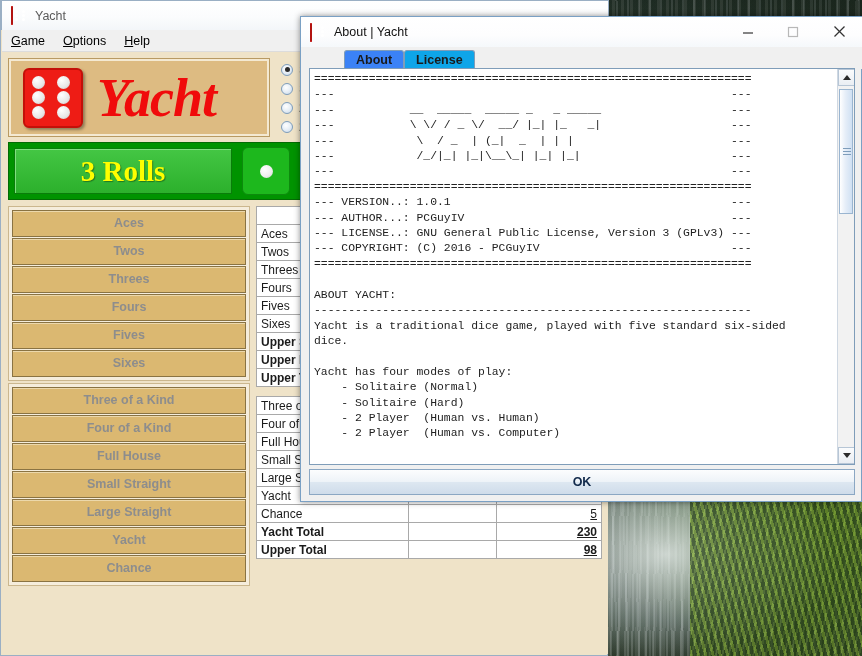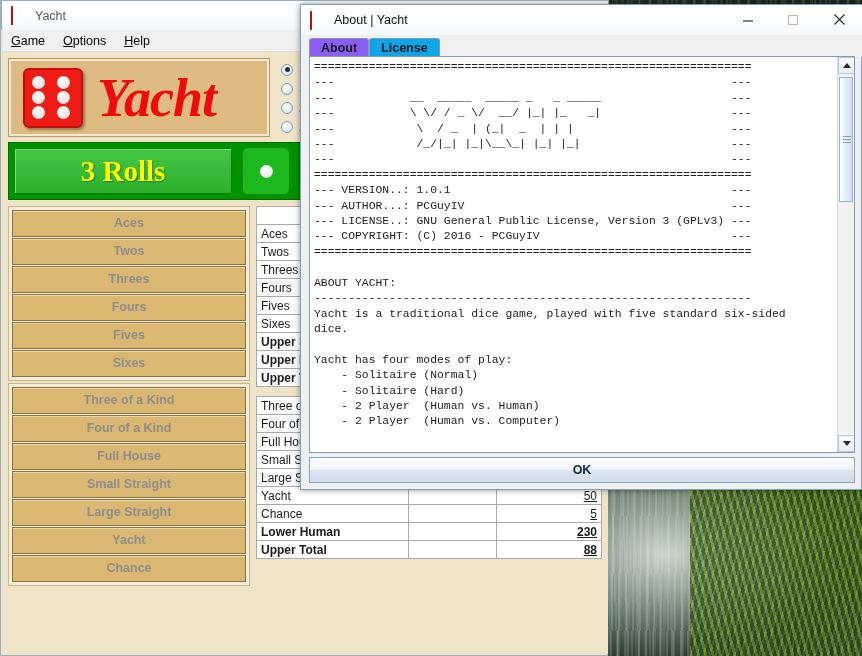--- a/index.html
+++ b/index.html
@@ -111,30 +111,30 @@
     white-space:nowrap;overflow:hidden;}
   .sc-table td.lbl{width:152px;}
   .sc-table td.mid{width:88px;}
   .sc-table td.val{text-align:right;text-decoration:underline;}
   .sc-table tr.total td{font-weight:bold;}
   .sc-head td{border:1px solid #a9a9a9;height:18px;text-align:right;padding:0 6px;
     color:#d00000;font-weight:bold;font-family:"Liberation Serif",serif;font-style:italic;font-size:12px;}
   .tbl-gap{height:9px;}
 
   
-  #about-win{left:300px;top:4px;width:562px;height:486px;border:1px solid #7aa0c4;
+  #about-win{left:300px;top:16px;width:562px;height:486px;border:1px solid #7aa0c4;
     background:#f0f0f0;box-shadow:0 0 6px rgba(0,0,0,.45);}
   #about-win .titlebar{width:562px;position:absolute;left:0;top:0;border:none;
     border-bottom:none;background:linear-gradient(180deg,#ffffff 0%,#fdfdfe 60%,#f5f8fb 100%);}
   .tabstrip{position:absolute;left:0;top:30px;width:562px;height:22px;background:#f0f0f0;
     display:flex;align-items:flex-end;padding-left:8px;box-sizing:border-box;}
   .tab{height:19px;line-height:19px;padding:0 11px;font-size:12.5px;font-weight:bold;color:#1a1a1a;
     border:1px solid #7f9db9;border-bottom:none;background:#f0f0f0;
     border-top-left-radius:3px;border-top-right-radius:3px;box-sizing:border-box;}
-  .tab.active{background:#8b5cf6;}
+  .tab.active{background:#3b82f6;margin-left:35px;}
   .tab.inactive{background:#0ea5e9;}
   .about-frame{position:absolute;left:8px;top:51px;width:546px;height:397px;
     border:1px solid #7f9db9;background:#ffffff;box-sizing:border-box;overflow:hidden;}
   .about-text{position:absolute;left:4px;top:3px;width:512px;
     font-family:"Liberation Mono","DejaVu Sans Mono",monospace;font-size:11.4px;line-height:15.4px;
     color:#222;white-space:pre;}
   
   .vsb{position:absolute;right:0;top:0;width:17px;height:395px;background:#f4f4f4;
     border-left:1px solid #cfd8e2;box-sizing:border-box;}
   .vsb .arrow{width:17px;height:17px;background:linear-gradient(180deg,#fbfcfd,#eaeef3);
@@ -338,28 +338,28 @@
                 <td class="lbl">Yacht</td>
                 <td class="mid"></td>
                 <td class="val">50</td>
               </tr>
           <tr>
                 <td class="lbl">Chance</td>
                 <td class="mid"></td>
                 <td class="val">5</td>
               </tr>
           <tr class="total">
-                <td class="lbl">Lower Human</td>
+                <td class="lbl">Yacht Total</td>
                 <td class="mid"></td>
                 <td class="val">230</td>
               </tr>
           <tr class="total">
                 <td class="lbl">Upper Total</td>
                 <td class="mid"></td>
-                <td class="val">88</td>
+                <td class="val">98</td>
               </tr>
         </tbody>
           </table>
       </div>
     </div>
   </div>
 </div>
 
 <div class="win" id="about-win">
 

